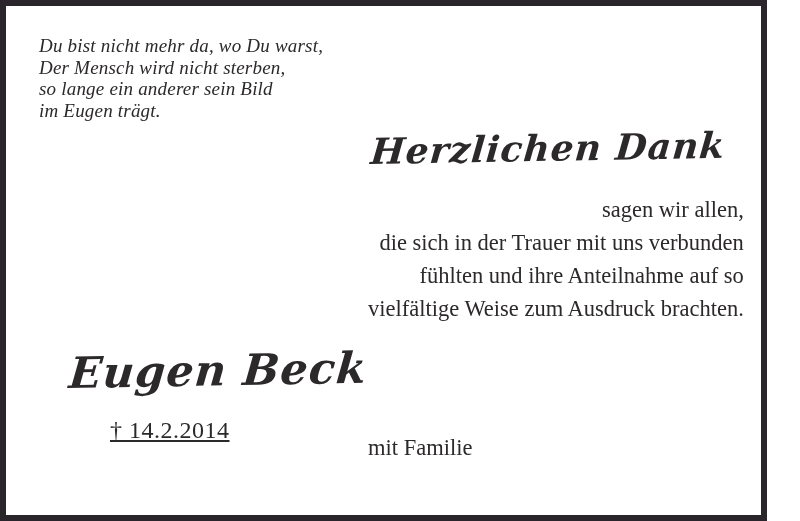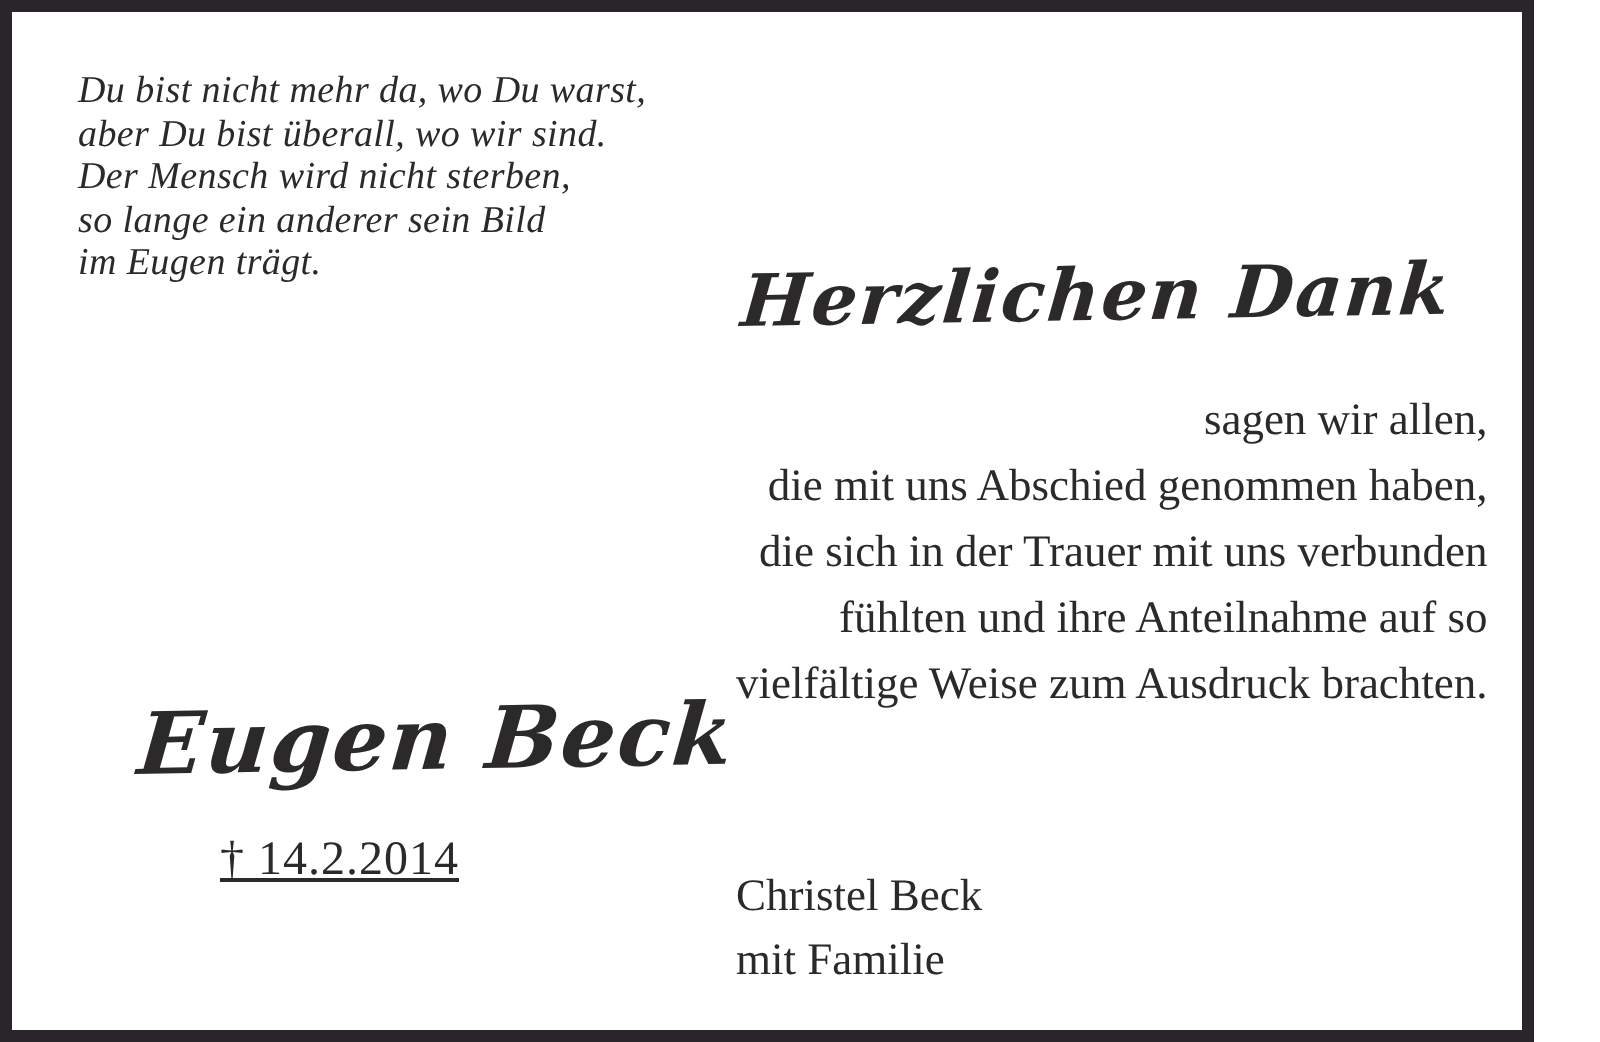--- a/index.html
+++ b/index.html
@@ -87,38 +87,35 @@
     white-space: nowrap;
   }
 </style>
 </head>
 <body>
 
 <div class="card">
 
   <div class="poem">
     <div>Du bist nicht mehr da, wo Du warst,</div>
-    <div>aber Du bist überall, wo wir sind.</div>
     <div>Der Mensch wird nicht sterben,</div>
     <div>so lange ein anderer sein Bild</div>
     <div>im Eugen trägt.</div>
   </div>
 
   <div class="headline script">Herzlichen Dank</div>
 
   <div class="thanks">
     <div>sagen wir allen,</div>
-    <div>die mit uns Abschied genommen haben,</div>
     <div>die sich in der Trauer mit uns verbunden</div>
     <div>fühlten und ihre Anteilnahme auf so</div>
     <div>vielfältige Weise zum Ausdruck brachten.</div>
   </div>
 
   <div class="name script">Eugen Beck</div>
 
   <div class="death-date">† 14.2.2014</div>
 
   <div class="signature">
-    <div>Christel Beck</div>
     <div>mit Familie</div>
   </div>
 
 </div>
 
 </body></html>

